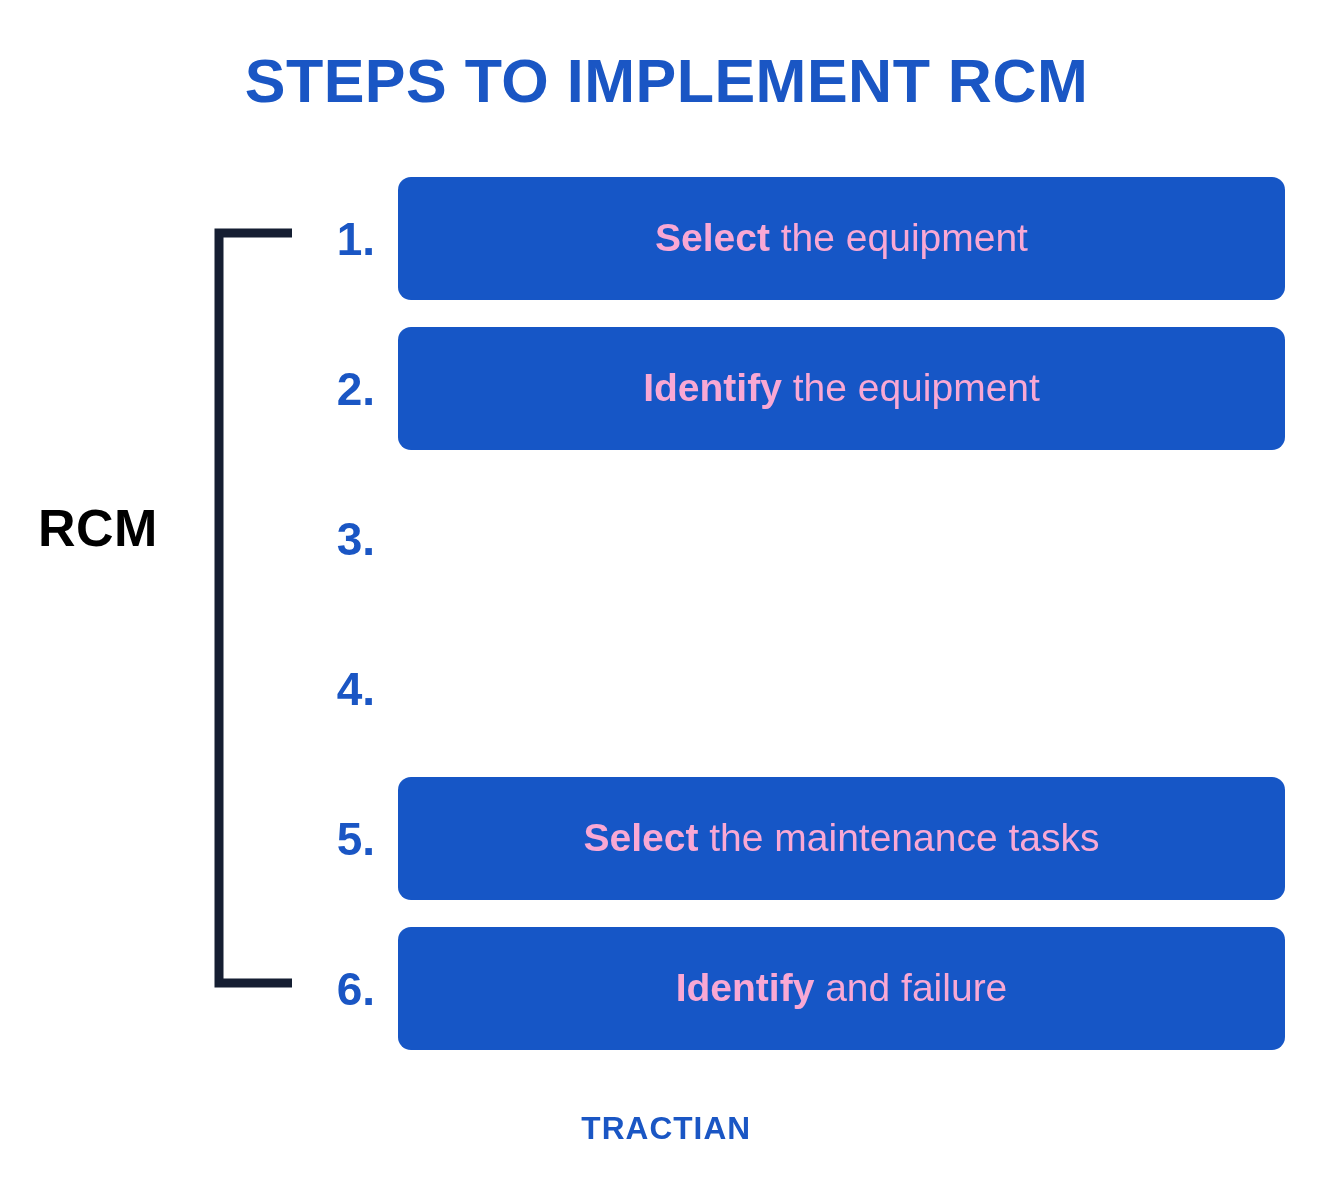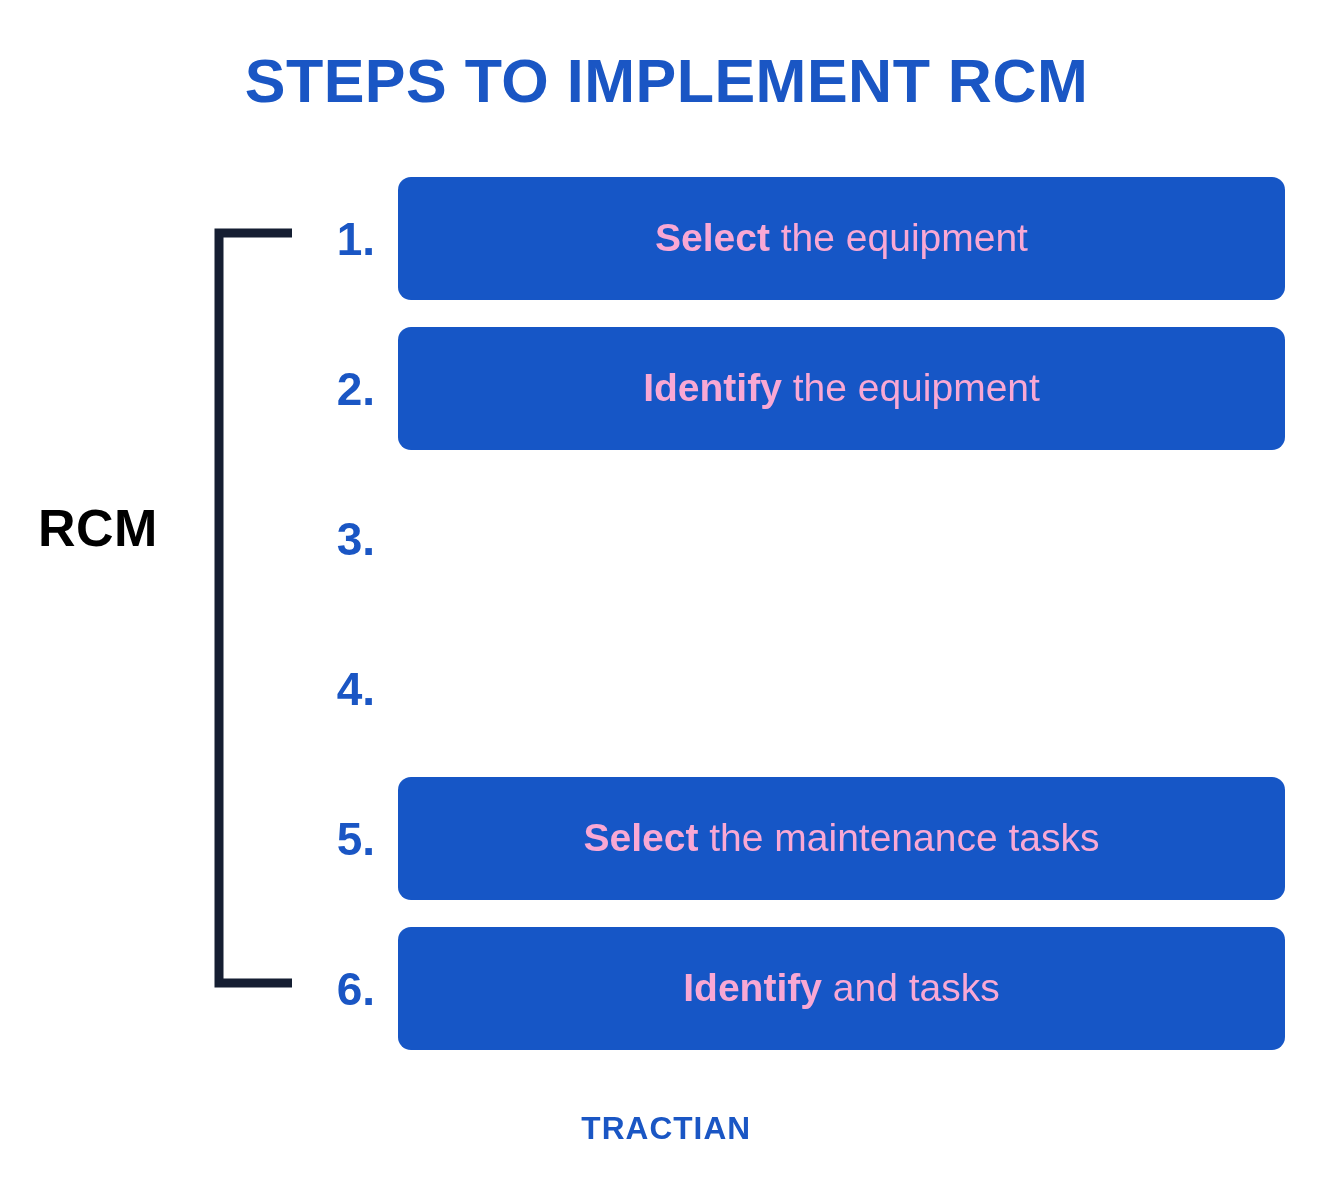--- a/index.html
+++ b/index.html
@@ -175,21 +175,21 @@
     <div class="step-row">
       <div class="step-number">5.</div>
       <div class="step-box">
         <div class="step-text"><span class="lead">Select</span><span class="tail"> the maintenance tasks</span></div>
       </div>
     </div>
 
     <div class="step-row">
       <div class="step-number">6.</div>
       <div class="step-box">
-        <div class="step-text"><span class="lead">Identify</span><span class="tail"> and tasks</span></div>
+        <div class="step-text"><span class="lead">Identify</span><span class="tail"> and failure</span></div>
       </div>
     </div>
 
   </div>
 
   <div class="footer-logo">
     <span class="logo-text">TRACTIAN</span>
   </div>
 
 </div>

